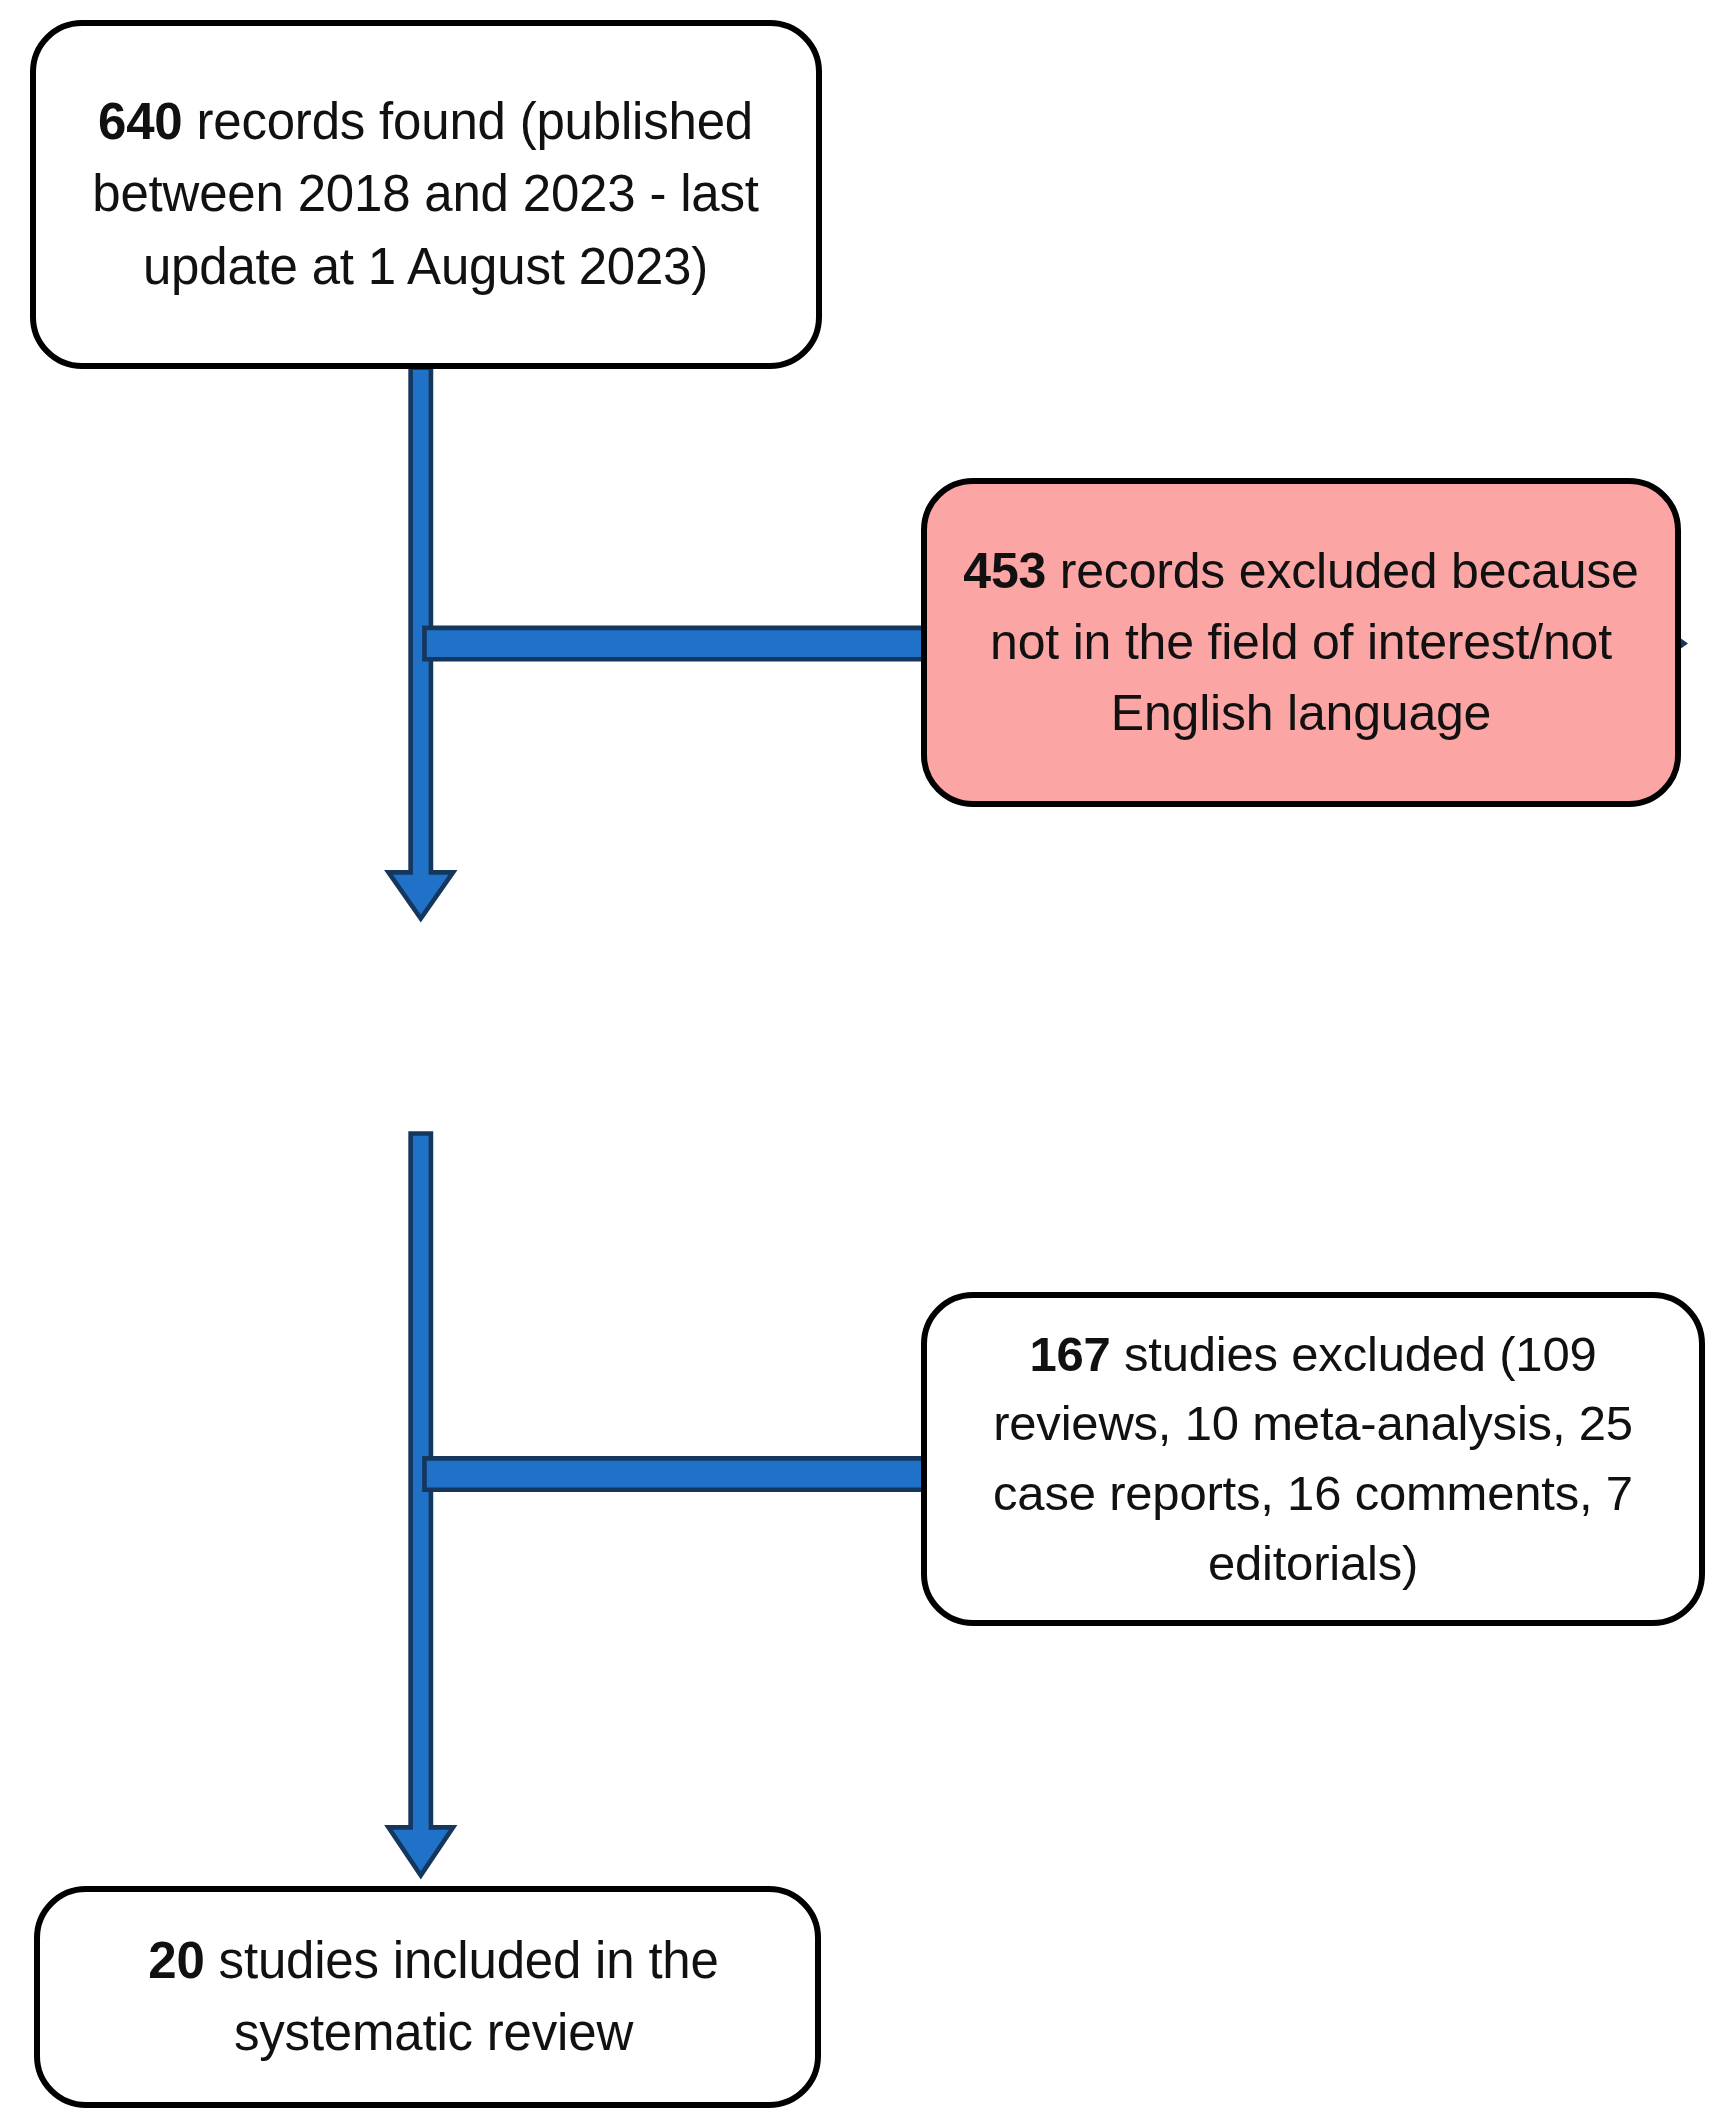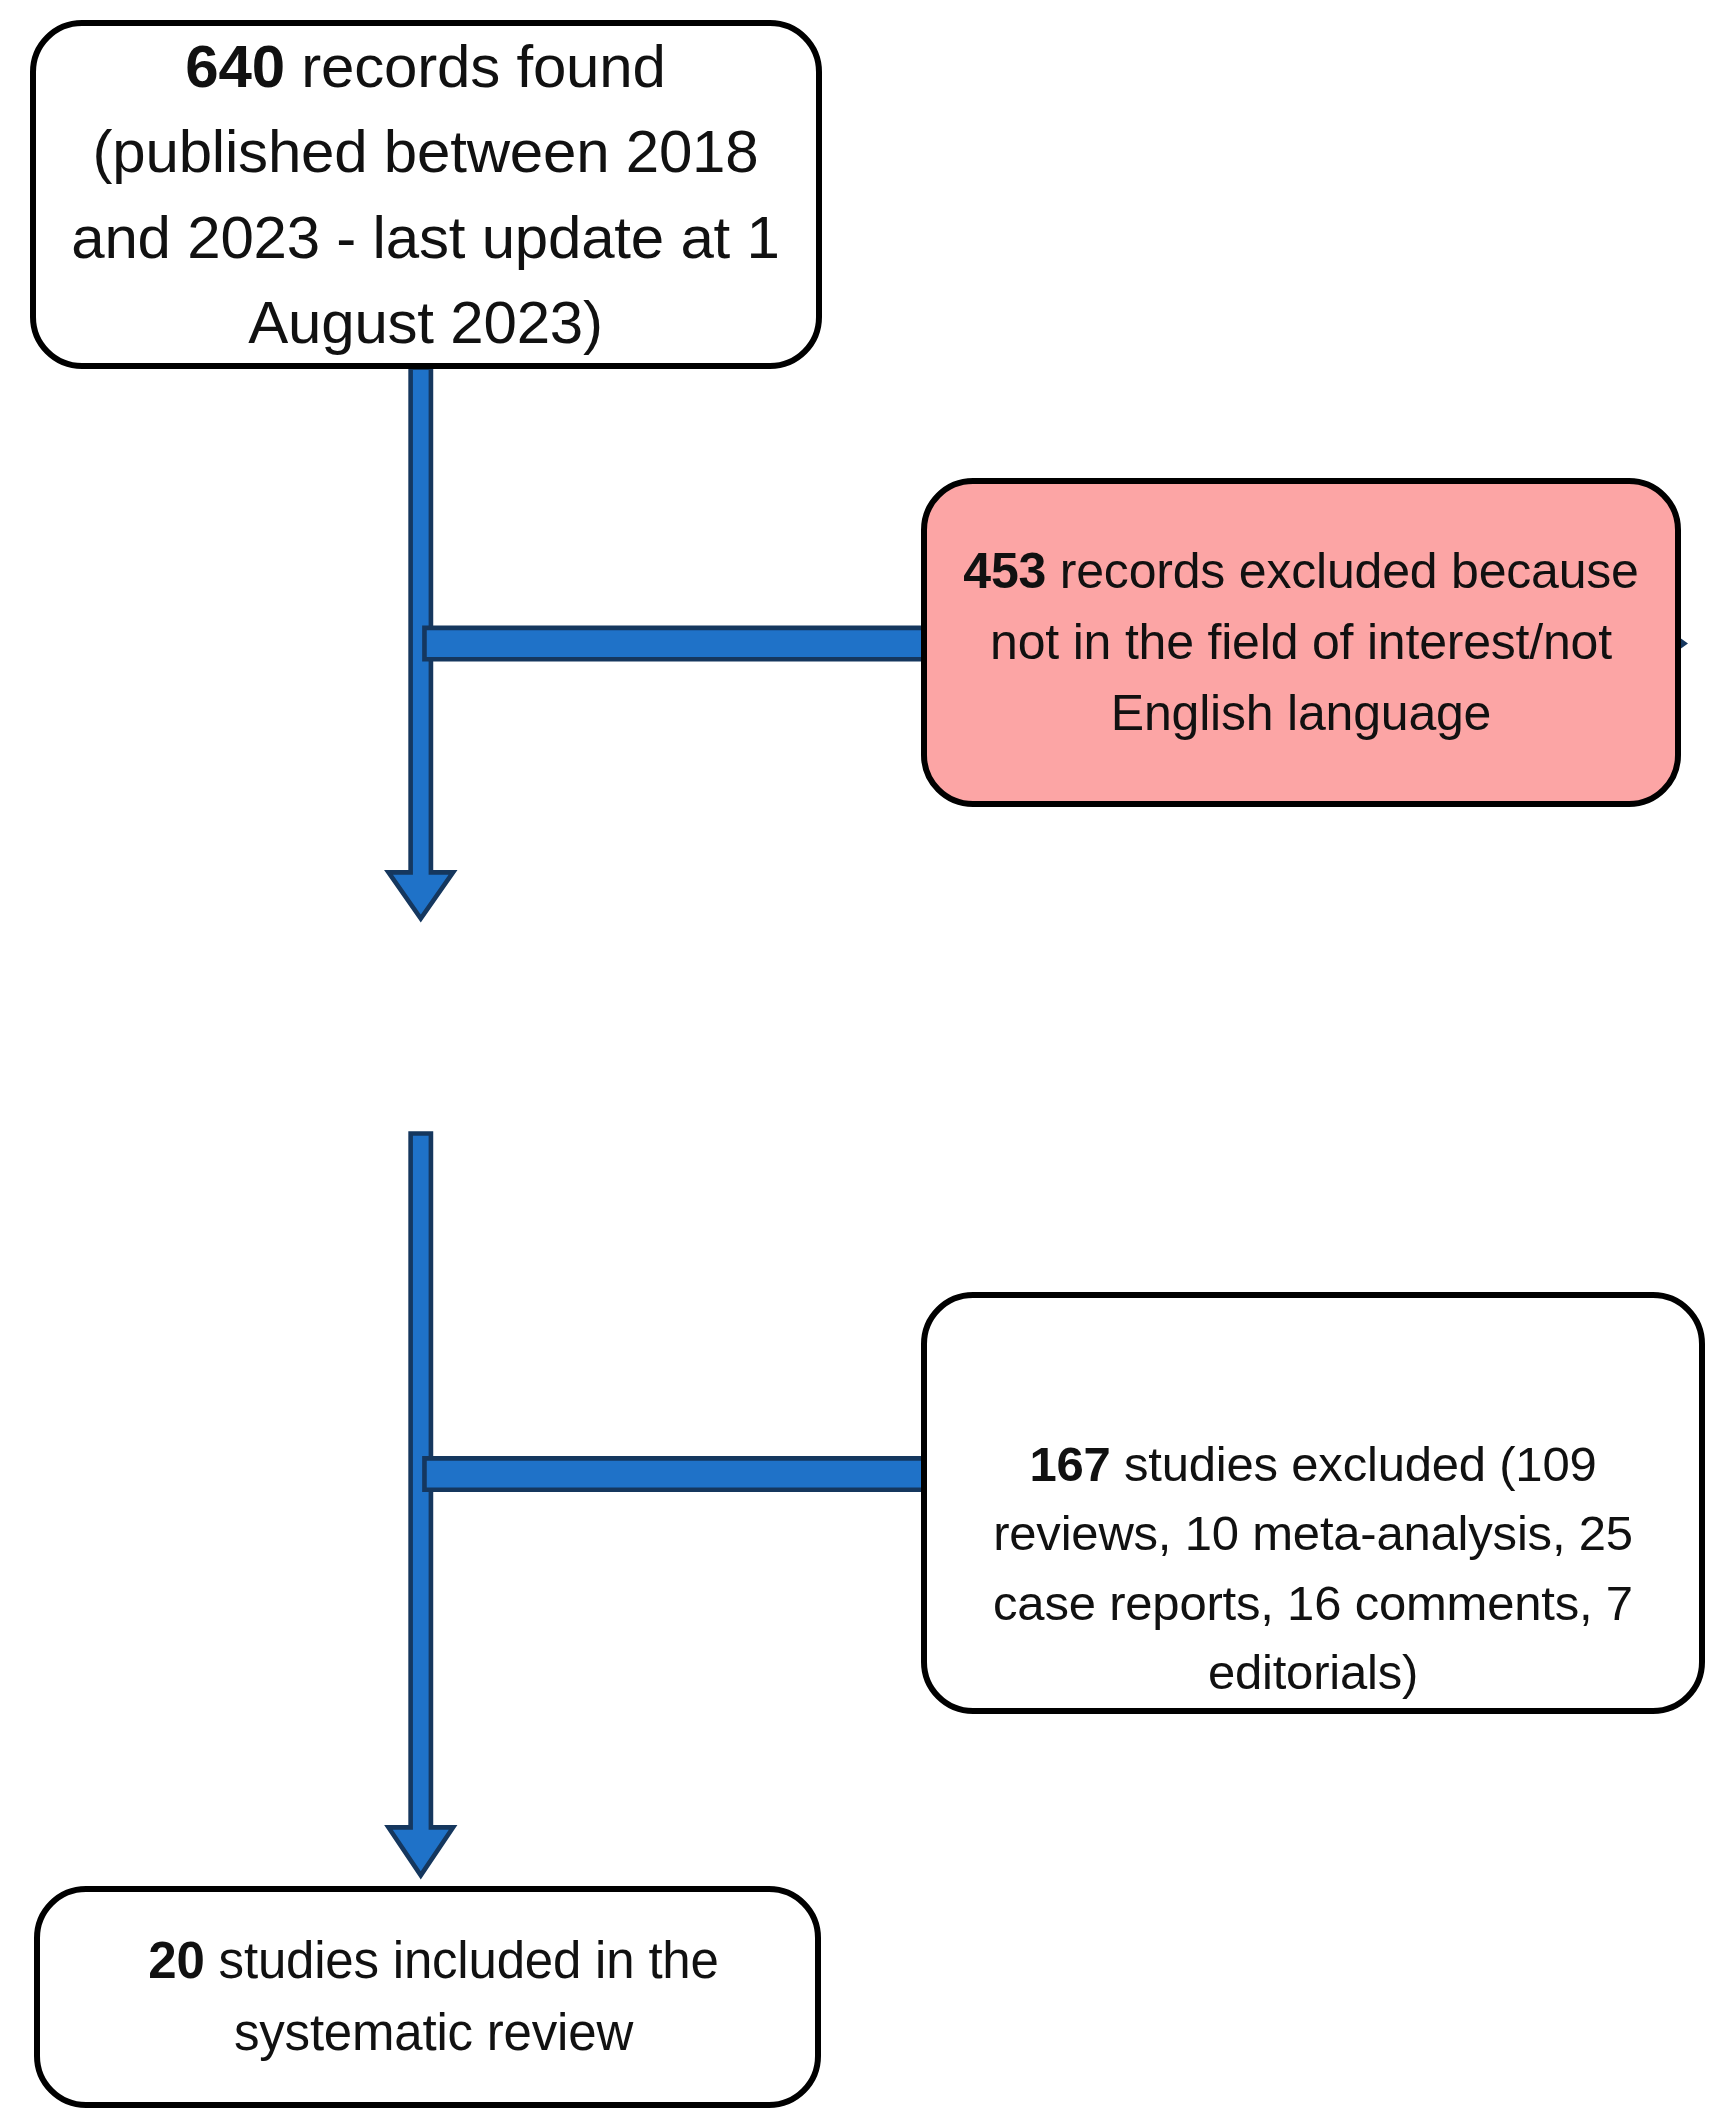--- a/index.html
+++ b/index.html
@@ -37,24 +37,24 @@
     letter-spacing: -0.2px;
     font-weight: 400;
   }
   .box-text b {
     font-weight: 700;
   }
   
   #box-records-found   { left: 29.5px;  top: 20px;   width: 792px; height: 349px; }
   #box-records-excluded{ left: 921px; top: 478px;  width: 760px; height: 329px; }
   #box-fulltext        { left: 21px;  top: 925px; width: 800px; height: 210px; }
-  #box-studies-excluded{ left: 921px; top: 1292px; width: 784px; height: 422px; align-items: flex-end; }
+  #box-studies-excluded{ left: 921px; top: 1292px; width: 784px; height: 334px; }
   #box-included        { left: 34px;  top: 1886px; width: 787px; height: 222px; padding-left: 12px; }
 
-  #box-records-found   .box-text { font-size: 60px; }
+  #box-records-found   .box-text { font-size: 51px; }
   #box-records-excluded .box-text { font-size: 50px; }
   #box-fulltext        .box-text { font-size: 51px; }
   #box-studies-excluded .box-text { font-size: 49px; }
   #box-included        .box-text { font-size: 51px; }
 
   
   #connectors {
     position: absolute;
     left: 0;
     top: 0;

